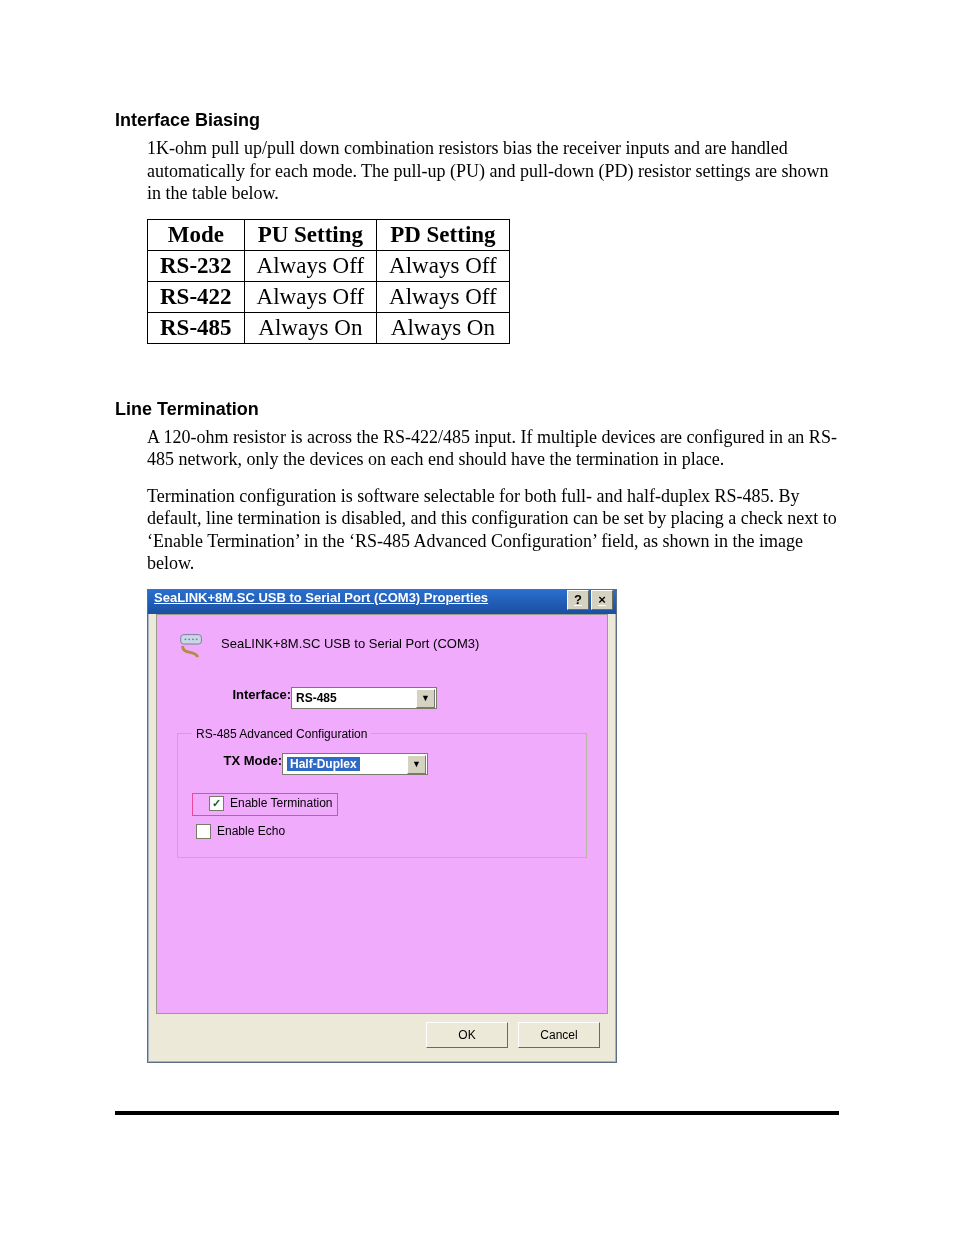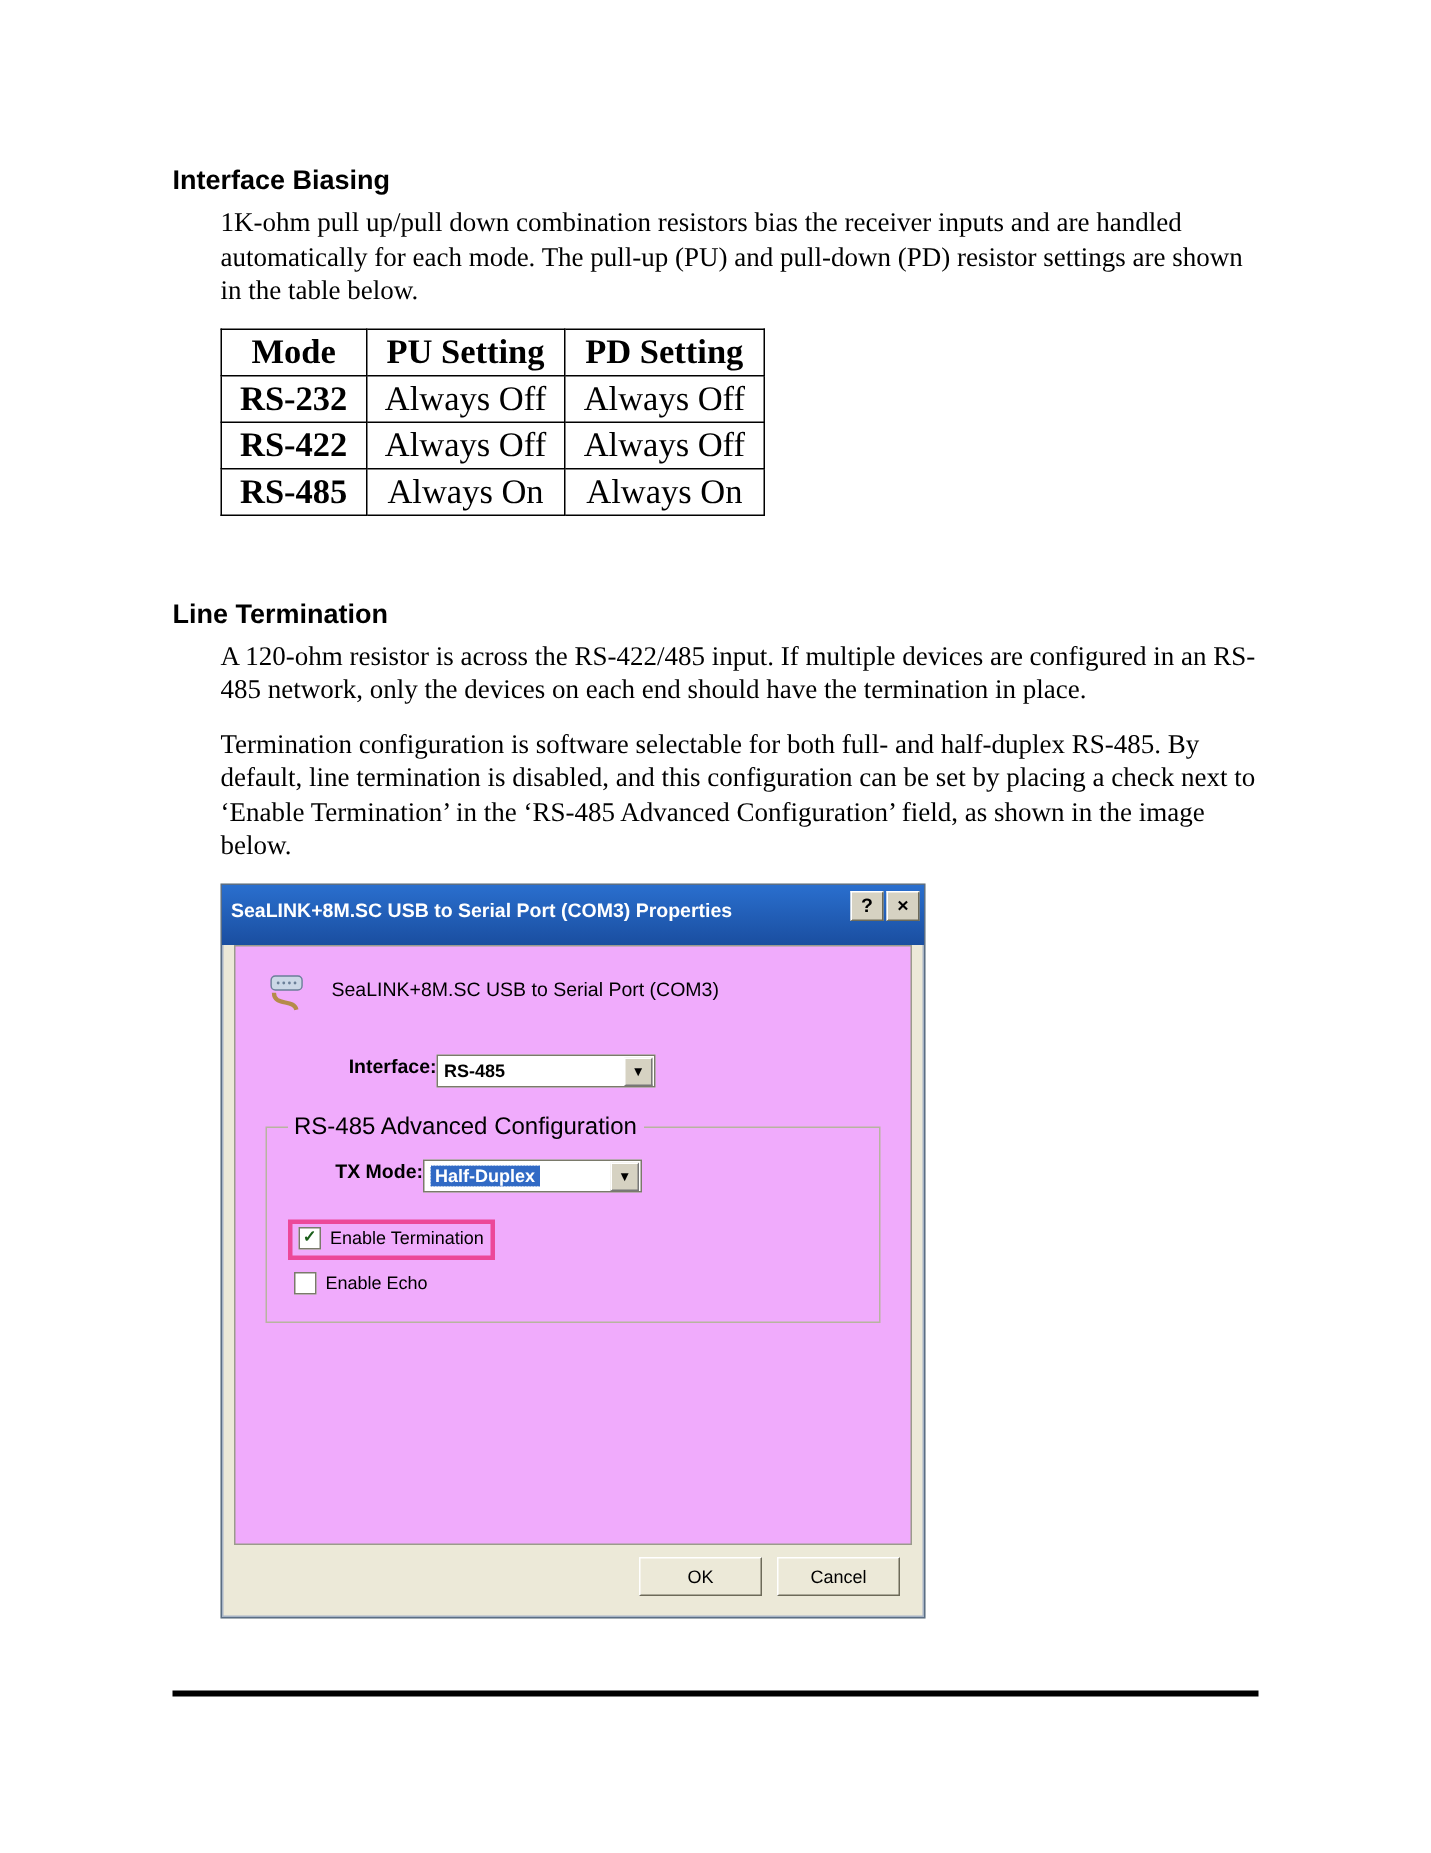--- a/index.html
+++ b/index.html
@@ -48,24 +48,25 @@
     background: #ece9d8;
     font-family: Tahoma, Arial, sans-serif;
     font-size: 13px;
     box-shadow: 0 0 0 1px #a7b4c5 inset;
   }
   .titlebar {
     height: 24px;
     background: linear-gradient(#2a6fce, #1a4ea0);
     color: #fff;
     display: flex;
-    align-items: flex-end;
-    padding: 0 3px 16px 6px;
+    align-items: flex-start;
+    padding: 0 3px 0 6px;
     font-weight: bold;
     font-size: 13px;
+    text-decoration: underline;
   }
   .titlebar .title { flex: 1; }
   .title-btn {
     width: 20px; height: 18px;
     background: #d6d2c2;
     border: 1px solid #fff;
     border-right-color:#6d6a59; border-bottom-color:#6d6a59;
     margin-left: 2px;
     display: flex; align-items: center; justify-content: center;
     color:#000; font-weight:bold; font-size:13px; line-height:13px;
@@ -129,29 +130,29 @@
   .win-select.highlight span.val {
     background:#316ac5; color:#fff;
     outline:1px dotted #fff;
     padding:0 3px;
   }
   fieldset.group {
     border: 1px solid #b7b49f;
     padding: 12px 14px 16px 14px;
     margin: 10px 0 0 0;
   }
-  fieldset.group legend { font-size: 16px; padding: 0 4px; margin-top: 12px; }
+  fieldset.group legend { font-size: 12px; padding: 0 4px; margin-top: 12px; }
   .cb-row { display:flex; align-items:center; gap:6px; margin:6px 0 2px 24px; font-size:12px;}
   .cb {
     width:13px; height:13px; border:1px solid #7a7a6a; background:#fff;
     display:inline-flex; align-items:center; justify-content:center;
     font-size:11px; line-height:11px; color:#000;
   }
   .cb.checked::after{content:"✓"; color:#1a5e1a; font-weight:bold;}
-  .redbox { border:3px solid #ec4899; padding:2px 4px 4px 4px; display:inline-block;}
+  .redbox { border:1px solid #ec4899; padding:2px 4px 4px 16px; display:inline-block;}
   .dlg-buttons {
     display:flex; justify-content:flex-end; gap:10px;
     padding: 0 16px 14px 16px;
   }
   .win-btn {
     min-width:80px; height:24px;
     background:#ece9d8;
     border:1px solid #6d6a59;
     border-top-color:#fff; border-left-color:#fff;
     font-family:Tahoma,Arial,sans-serif; font-size:12px;

